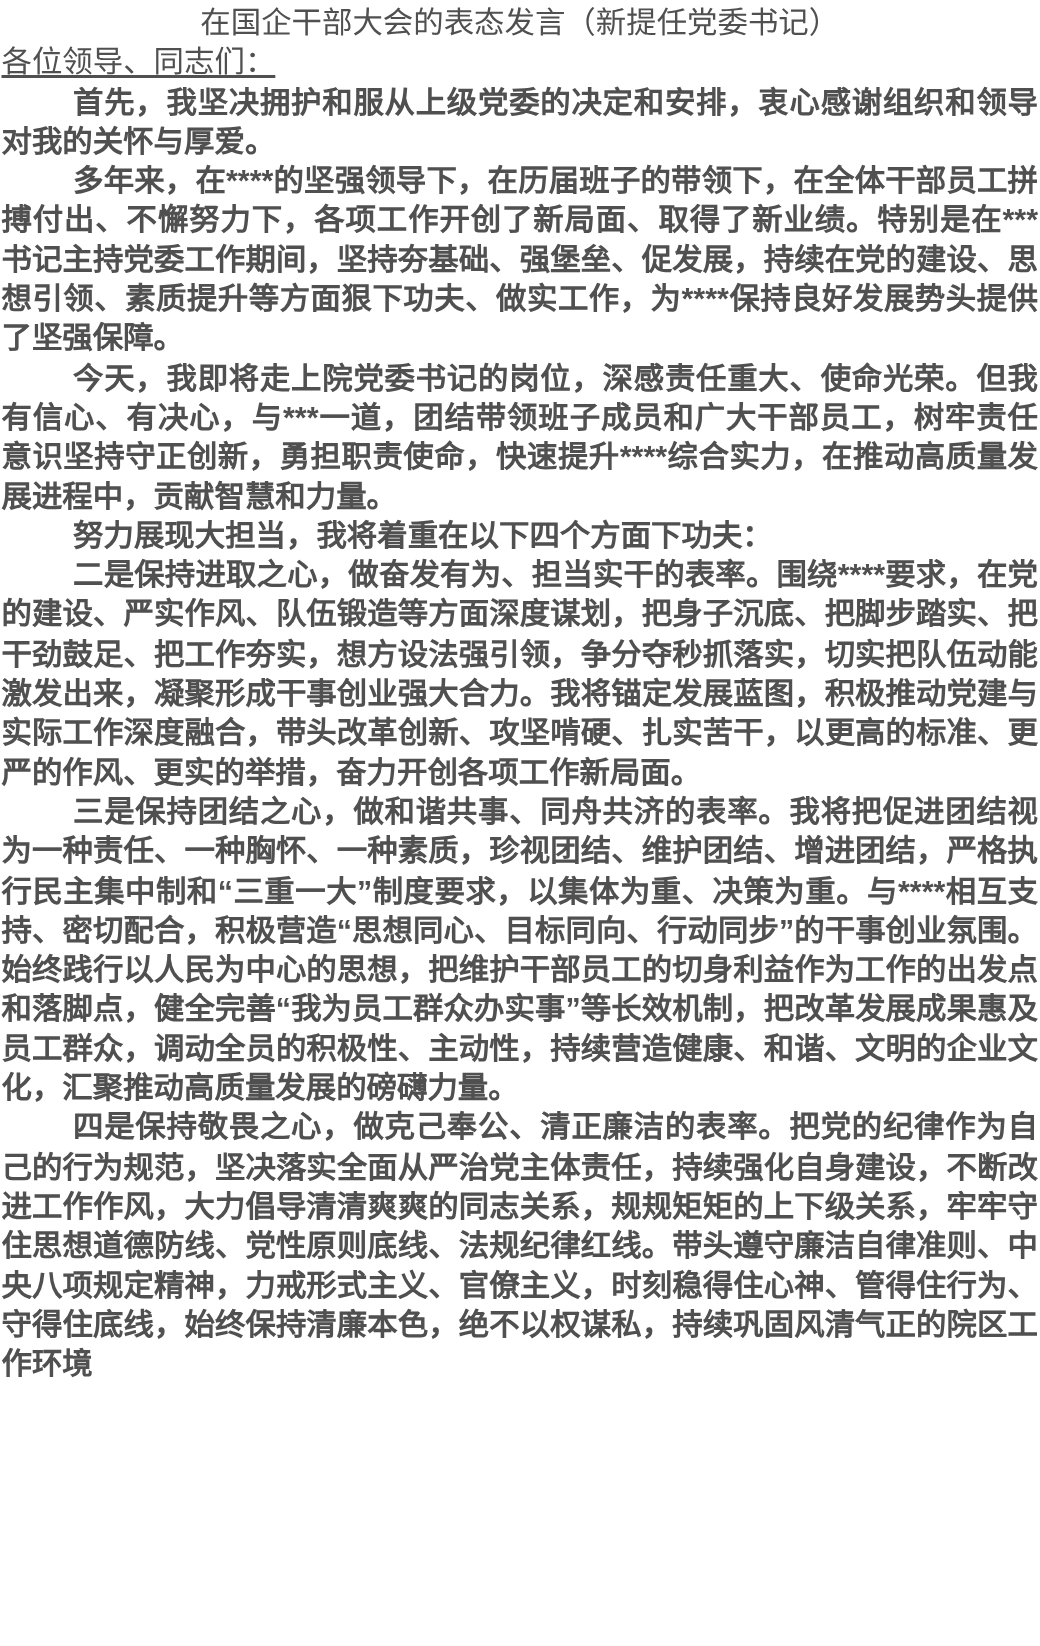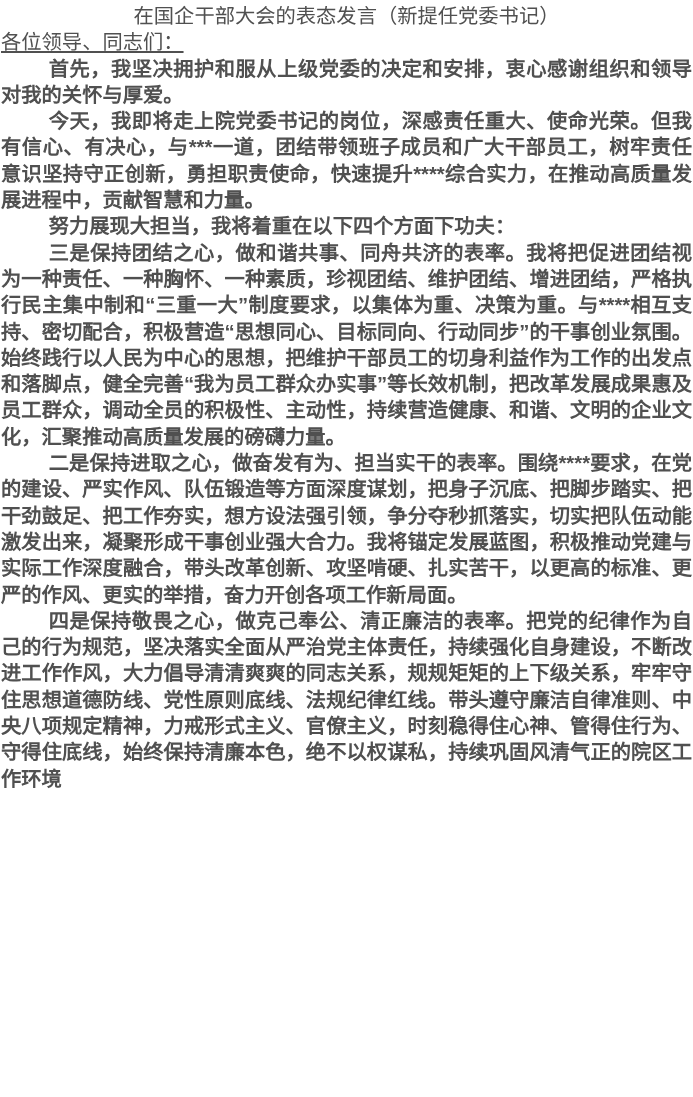--- a/index.html
+++ b/index.html
@@ -49,24 +49,25 @@
 </head>
 <body>
 
 <div class="page">
   <div class="doc-title">在国企干部大会的表态发言（新提任党委书记）</div>
 
   <div class="salutation">各位领导、同志们：</div>
 
   <p class="body-para">首先，我坚决拥护和服从上级党委的决定和安排，衷心感谢组织和领导对我的关怀与厚爱。</p>
 
+  <p class="body-para">多年来，在****的坚强领导下，在历届班子的带领下，在全体干部员工拼搏付出、不懈努力下，各项工作开创了新局面、取得了新业绩。特别是在***书记主持党委工作期间，坚持夯基础、强堡垒、促发展，持续在党的建设、思想引领、素质提升等方面狠下功夫、做实工作，为****保持良好发展势头提供了坚强保障。</p>
 
   <p class="body-para">今天，我即将走上院党委书记的岗位，深感责任重大、使命光荣。但我有信心、有决心，与***一道，团结带领班子成员和广大干部员工，树牢责任意识坚持守正创新，勇担职责使命，快速提升****综合实力，在推动高质量发展进程中，贡献智慧和力量。</p>
 
   <p class="body-para">努力展现大担当，我将着重在以下四个方面下功夫：</p>
 
 
+  <p class="body-para">二是保持进取之心，做奋发有为、担当实干的表率。围绕****要求，在党的建设、严实作风、队伍锻造等方面深度谋划，把身子沉底、把脚步踏实、把干劲鼓足、把工作夯实，想方设法强引领，争分夺秒抓落实，切实把队伍动能激发出来，凝聚形成干事创业强大合力。我将锚定发展蓝图，积极推动党建与实际工作深度融合，带头改革创新、攻坚啃硬、扎实苦干，以更高的标准、更严的作风、更实的举措，奋力开创各项工作新局面。</p>
+
   <p class="body-para">三是保持团结之心，做和谐共事、同舟共济的表率。我将把促进团结视为一种责任、一种胸怀、一种素质，珍视团结、维护团结、增进团结，严格执行民主集中制和“三重一大”制度要求，以集体为重、决策为重。与****相互支持、密切配合，积极营造“思想同心、目标同向、行动同步”的干事创业氛围。始终践行以人民为中心的思想，把维护干部员工的切身利益作为工作的出发点和落脚点，健全完善“我为员工群众办实事”等长效机制，把改革发展成果惠及员工群众，调动全员的积极性、主动性，持续营造健康、和谐、文明的企业文化，汇聚推动高质量发展的磅礴力量。</p>
-
-  <p class="body-para">二是保持进取之心，做奋发有为、担当实干的表率。围绕****要求，在党的建设、严实作风、队伍锻造等方面深度谋划，把身子沉底、把脚步踏实、把干劲鼓足、把工作夯实，想方设法强引领，争分夺秒抓落实，切实把队伍动能激发出来，凝聚形成干事创业强大合力。我将锚定发展蓝图，积极推动党建与实际工作深度融合，带头改革创新、攻坚啃硬、扎实苦干，以更高的标准、更严的作风、更实的举措，奋力开创各项工作新局面。</p>
 
   <p class="body-para">四是保持敬畏之心，做克己奉公、清正廉洁的表率。把党的纪律作为自己的行为规范，坚决落实全面从严治党主体责任，持续强化自身建设，不断改进工作作风，大力倡导清清爽爽的同志关系，规规矩矩的上下级关系，牢牢守住思想道德防线、党性原则底线、法规纪律红线。带头遵守廉洁自律准则、中央八项规定精神，力戒形式主义、官僚主义，时刻稳得住心神、管得住行为、守得住底线，始终保持清廉本色，绝不以权谋私，持续巩固风清气正的院区工作环境</p>
 </div>
 
 </body></html>

